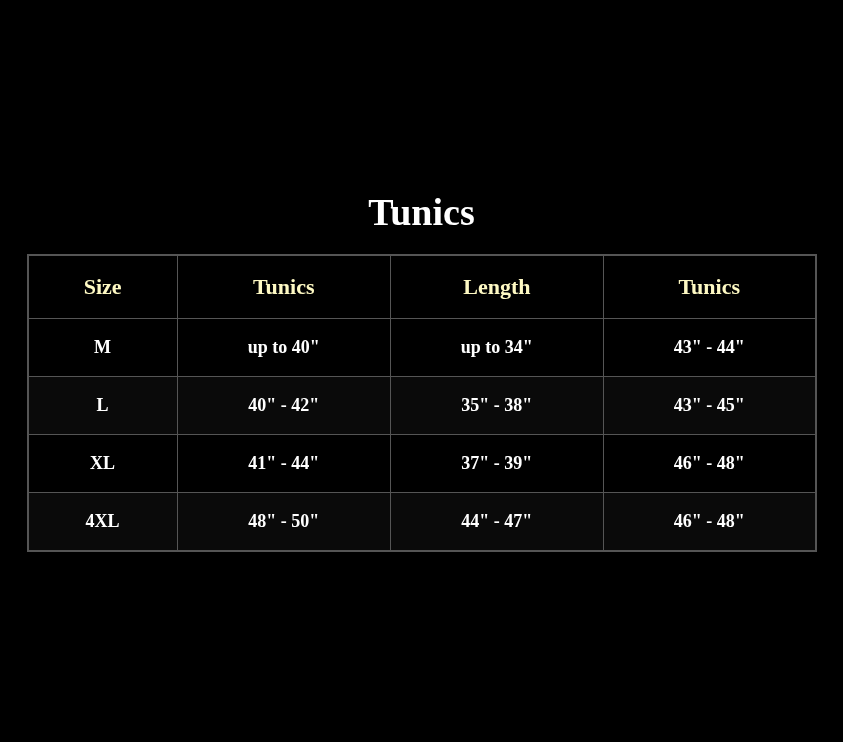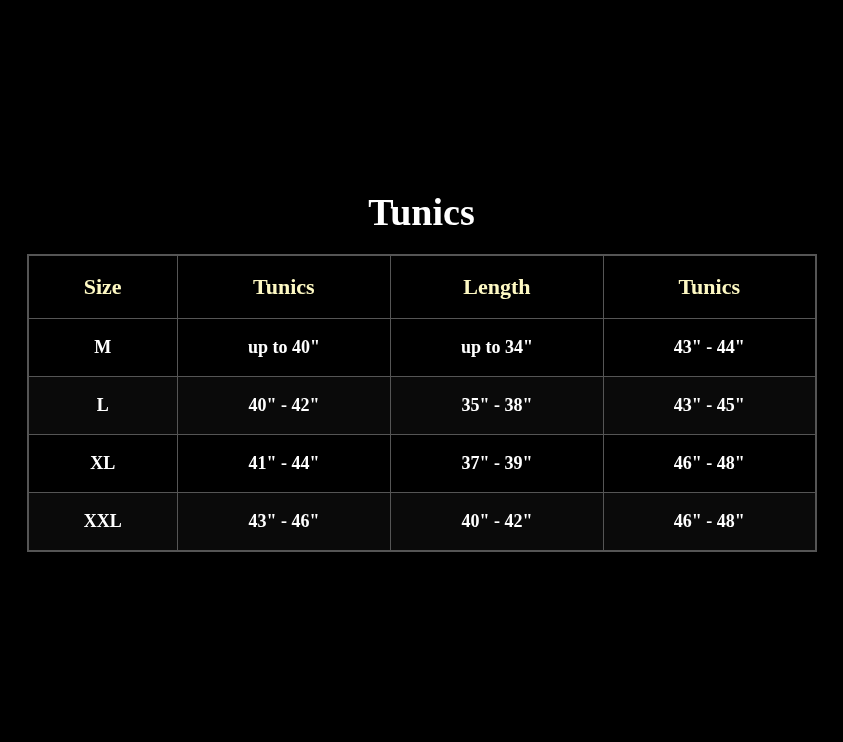--- a/index.html
+++ b/index.html
@@ -109,20 +109,20 @@
           <td>35" - 38"</td>
           <td>43" - 45"</td>
         </tr>
         <tr>
           <td>XL</td>
           <td>41" - 44"</td>
           <td>37" - 39"</td>
           <td>46" - 48"</td>
         </tr>
         <tr>
-          <td>XXL</td>
-          <td>43" - 46"</td>
-          <td>40" - 42"</td>
+          <td>4XL</td>
+          <td>48" - 50"</td>
+          <td>44" - 47"</td>
           <td>46" - 48"</td>
         </tr>
       </tbody>
   </table>
 </div>
 
 </body></html>

